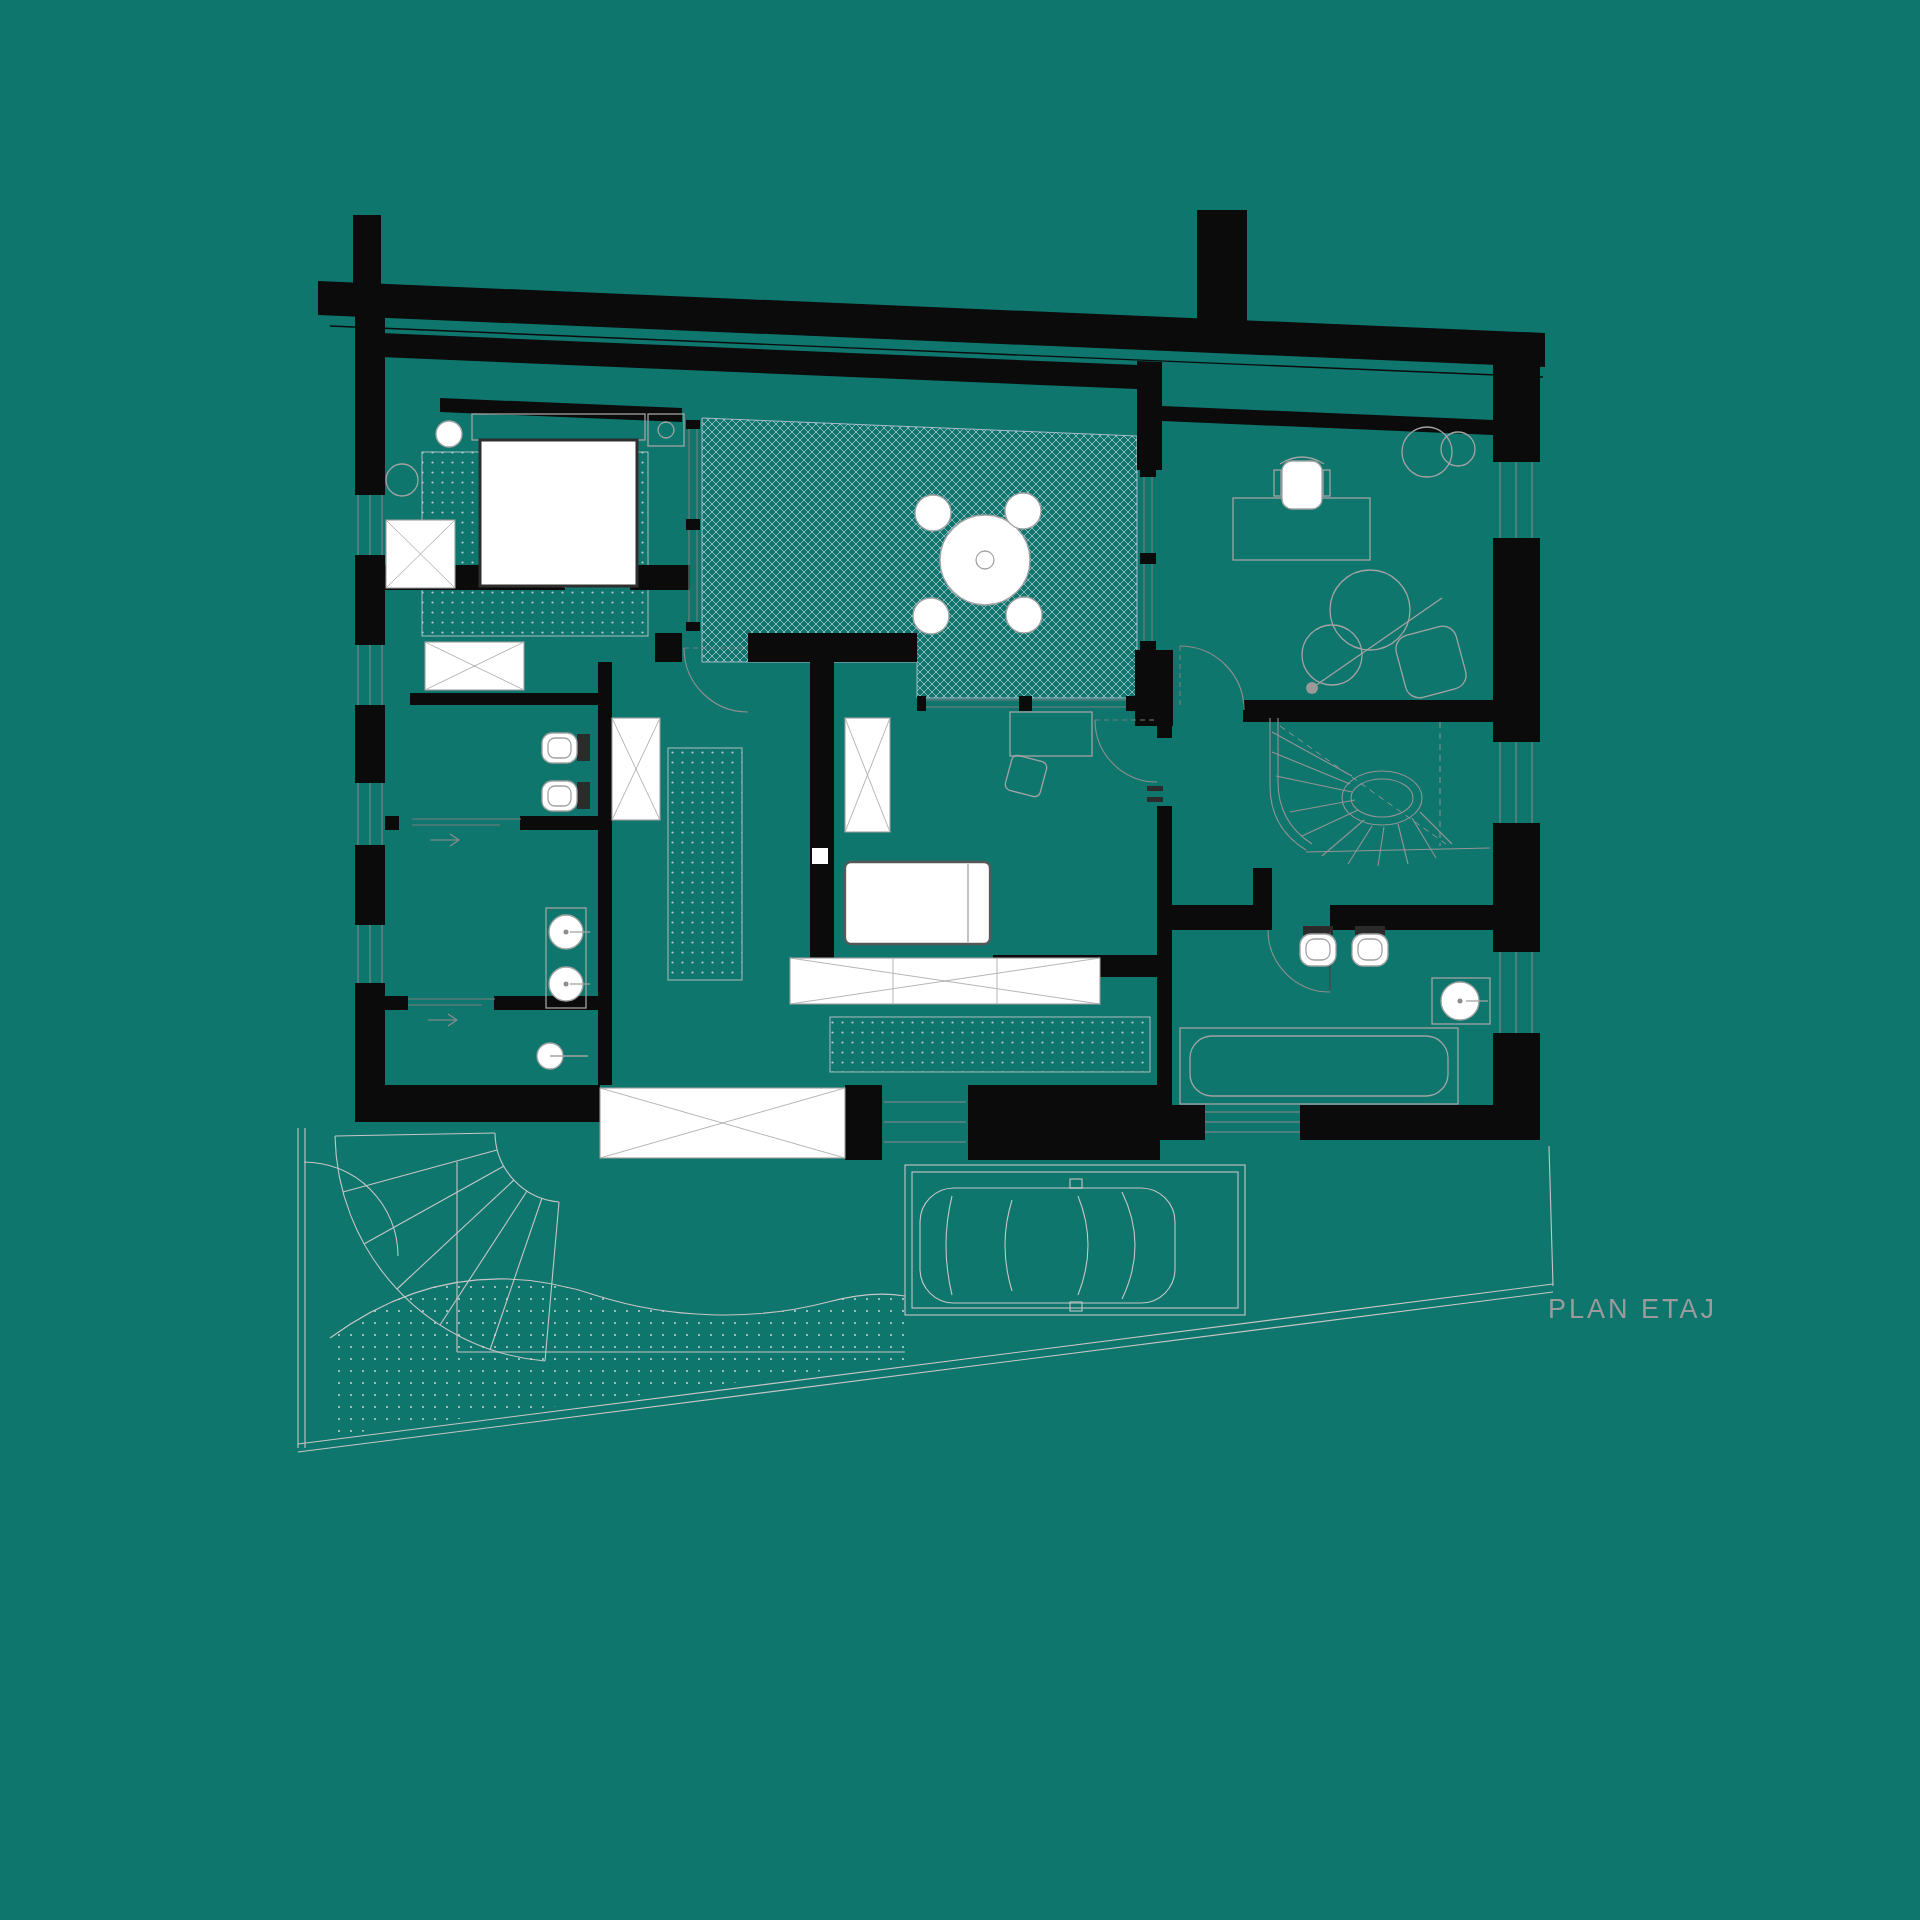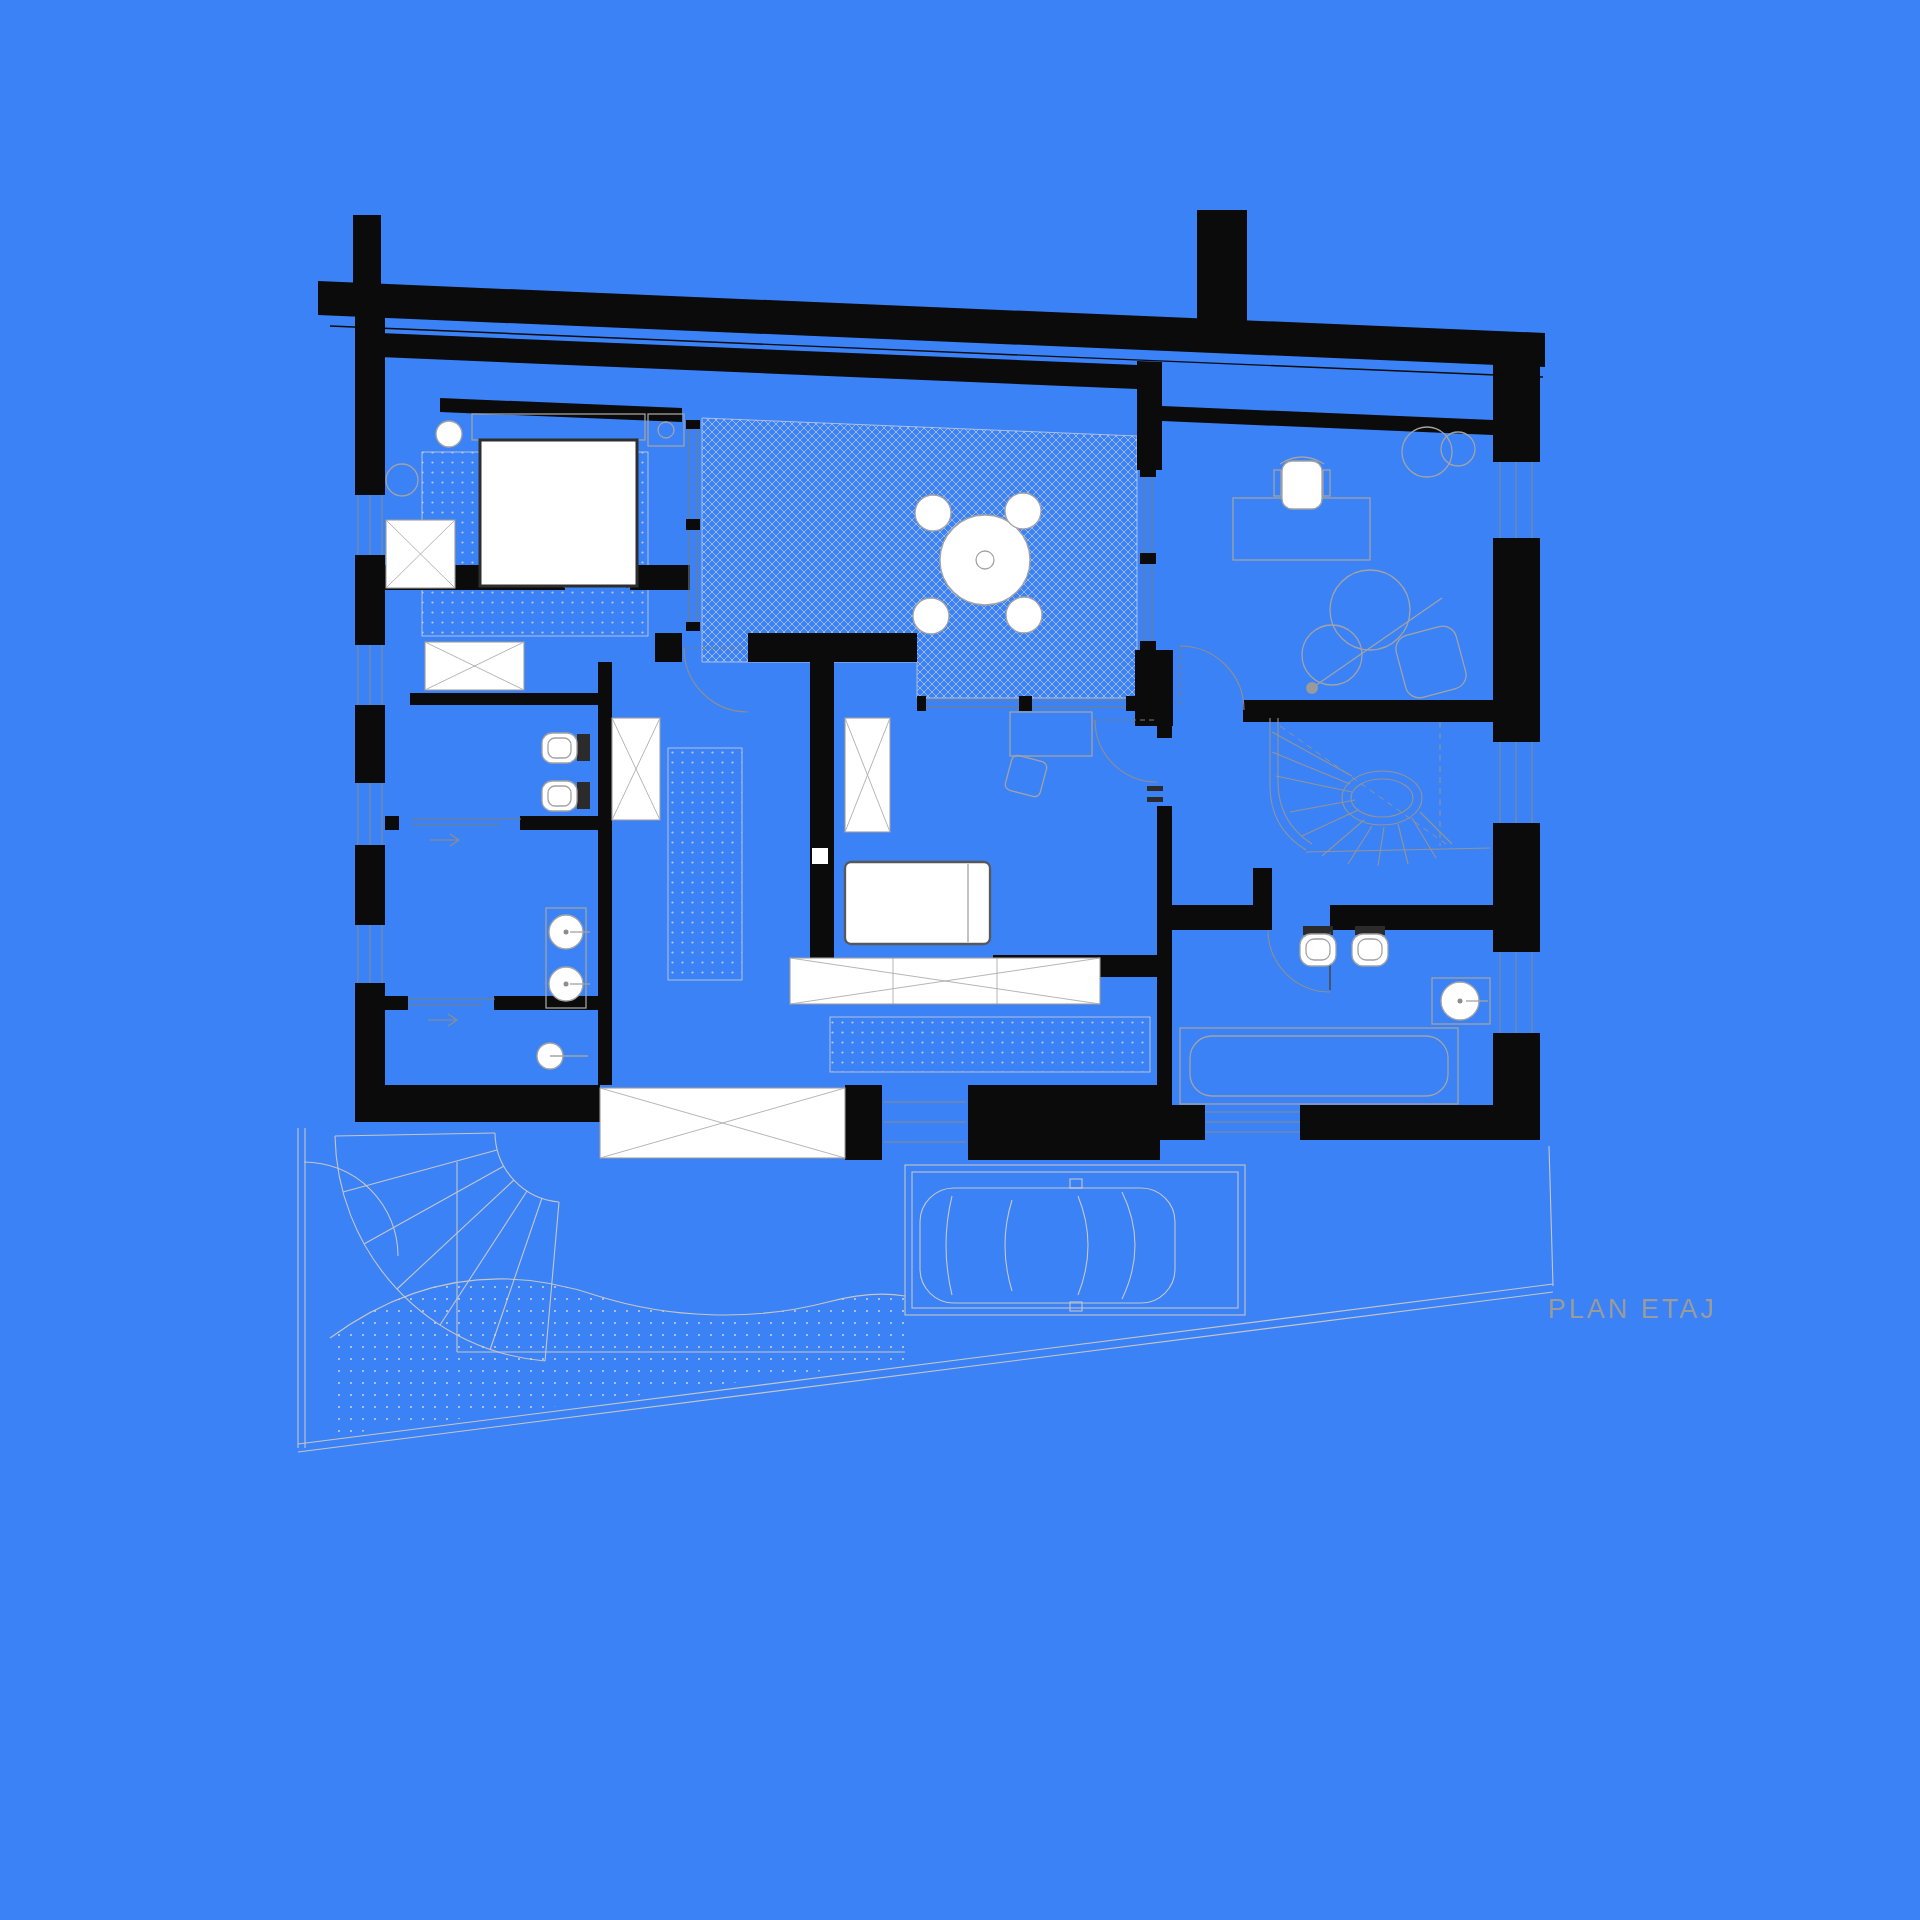--- a/index.html
+++ b/index.html
@@ -1,16 +1,16 @@
 <!DOCTYPE html>
 <html style="--background: #ffffff; --wall: #0b0b0b; --furniture-line: #a3a3a3; --bold-line: #2e2e2e; --terrace-hatch: #ccd3e2; --rug-dot: #c3c6d2; --ghost-line: #c6c6c6; --ghost-stipple: #d2d2d2; --title-text: #9b9b9b;"><head>
 <meta charset="utf-8">
 <style>
   html,body{margin:0;padding:0;background:#fff;width:1920px;height:1920px;overflow:hidden;}
-  #stage{position:relative;width:1920px;height:1920px;background:#3b82f6;}
+  #stage{position:relative;width:1920px;height:1920px;background:#0f766e;}
   svg{position:absolute;left:0;top:0;}
   .wall{fill:var(--wall,#0b0b0b);stroke:none;}
   .thin{stroke:var(--wall,#0b0b0b);stroke-width:1.4;fill:none;}
   .furn{fill:none;stroke:var(--furniture-line,#a3a3a3);stroke-width:1.3;}
   .furnf{fill:#fff;stroke:var(--furniture-line,#a3a3a3);stroke-width:1.3;}
   .bold{fill:#fff;stroke:var(--bold-line,#2e2e2e);stroke-width:3;}
   .boldk{fill:#fff;stroke:#585858;stroke-width:2.3;}
   .glz{stroke:#7c7c7c;stroke-width:1.1;fill:none;}
   .winl{stroke:#8a8a8a;stroke-width:1;fill:none;}
   .arc{stroke:#8f8f8f;stroke-width:1.1;fill:none;}

